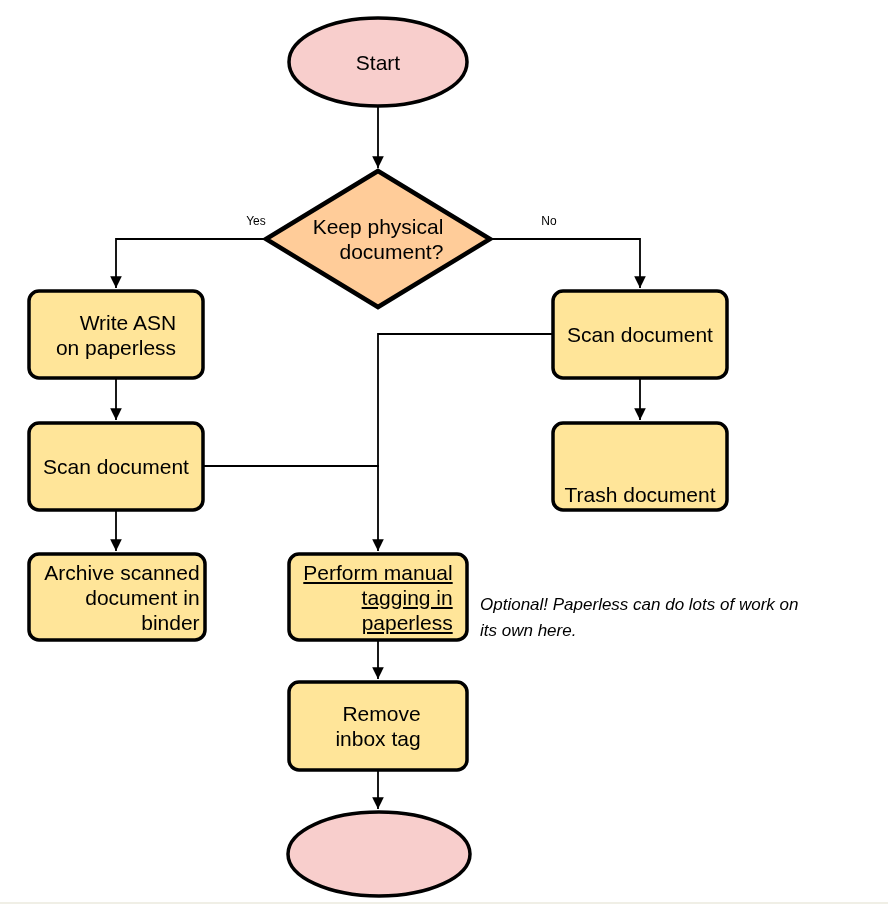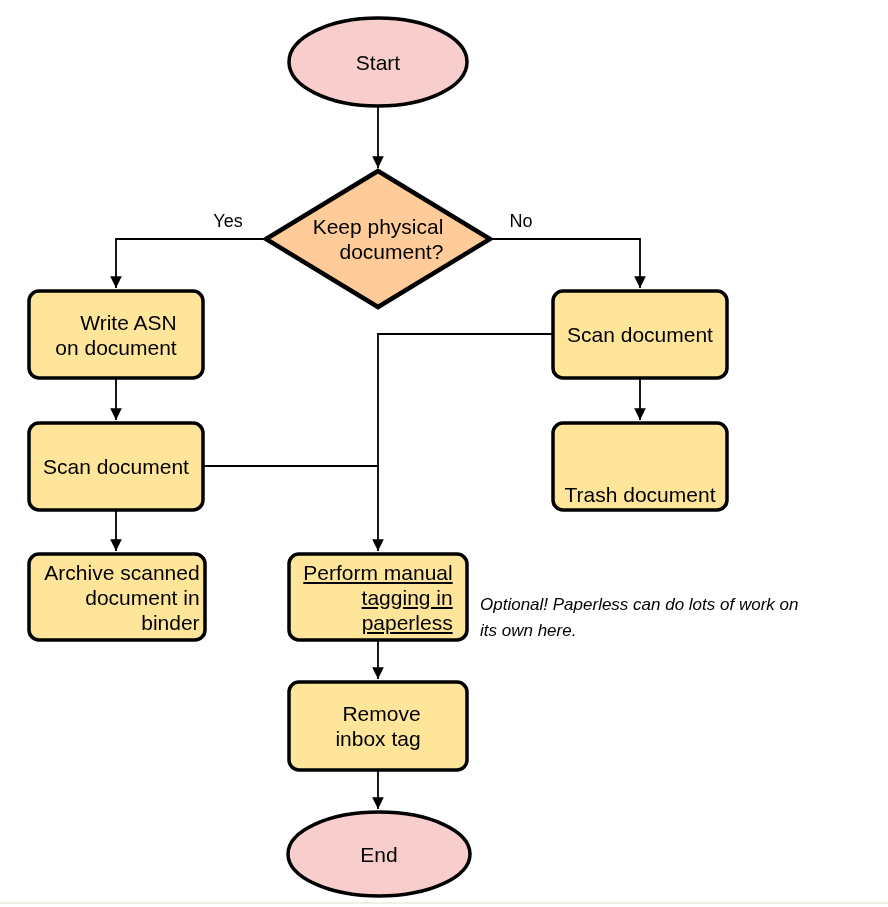--- a/index.html
+++ b/index.html
@@ -23,22 +23,23 @@
     text-align: right;
     white-space: pre-line;
     font-size: 21px;
     line-height: 25px;
   }
   .edge-lbl {
     position: absolute;
     display: flex;
     align-items: center;
     justify-content: center;
-    font-size: 18px;
+    font-size: 12px;
     line-height: 26px;
+    margin-left: 28px;
   }
   .annotation {
     position: absolute;
     left: 480px;
     top: 592px;
     font-size: 17px;
     line-height: 26px;
     font-style: italic;
     white-space: pre;
   }
@@ -81,33 +82,32 @@
     <rect class="shape" x="553" y="423" width="174" height="87" rx="10" stroke-width="3.5" fill="#FFE599"></rect>
     <rect class="shape" x="289" y="554" width="178" height="86" rx="10" stroke-width="3.5" fill="#FFE599"></rect>
     <rect class="shape" x="289" y="682" width="178" height="88" rx="10" stroke-width="3.5" fill="#FFE599"></rect>
     <ellipse class="shape" cx="379" cy="854" rx="91" ry="42" stroke-width="3.5" fill="#F8CECC"></ellipse>
   </svg>
 
   <div class="lbl" style="left:288px; top:18px;  width:180px; height:88px;">Start</div>
   <div class="lbl" style="left:278px; top:174px; width:200px; height:130px;">Keep physical
 document?</div>
   <div class="lbl" style="left:29px;  top:291px; width:174px; height:87px;">Write ASN
-on document</div>
+on paperless</div>
   <div class="lbl" style="left:29px;  top:423px; width:174px; height:87px;">Scan document</div>
   <div class="lbl" style="left:29px;  top:554px; width:186px; height:86px;">Archive scanned
 document in
 binder</div>
   <div class="lbl" style="left:553px; top:291px; width:174px; height:87px;">Scan document</div>
   <div class="lbl" style="left:553px; top:423px; width:174px; height:87px;margin-top:28px;">Trash document</div>
   <div class="lbl" style="left:289px; top:554px; width:178px; height:86px;text-decoration:underline;">Perform manual
 tagging in
 paperless</div>
   <div class="lbl" style="left:289px; top:682px; width:178px; height:88px;">Remove
 inbox tag</div>
-  <div class="lbl" style="left:288px; top:812px; width:182px; height:84px;">End</div>
 
   <span class="edge-lbl" style="left:206px; top:208px; width:44px; height:26px;">Yes</span>
   <span class="edge-lbl" style="left:499px; top:208px; width:44px; height:26px;">No</span>
 
   <div class="annotation">Optional! Paperless can do lots of work on
 its own here.</div>
 
   <div class="footer-line"></div>
 
 </div>

